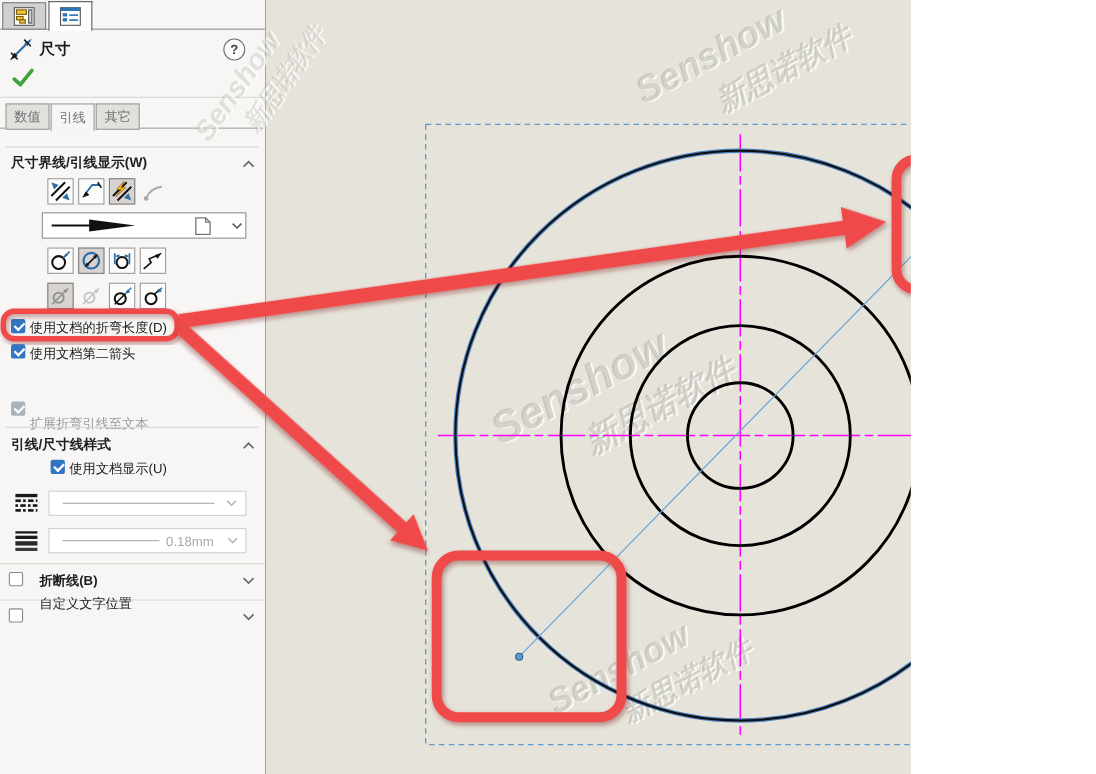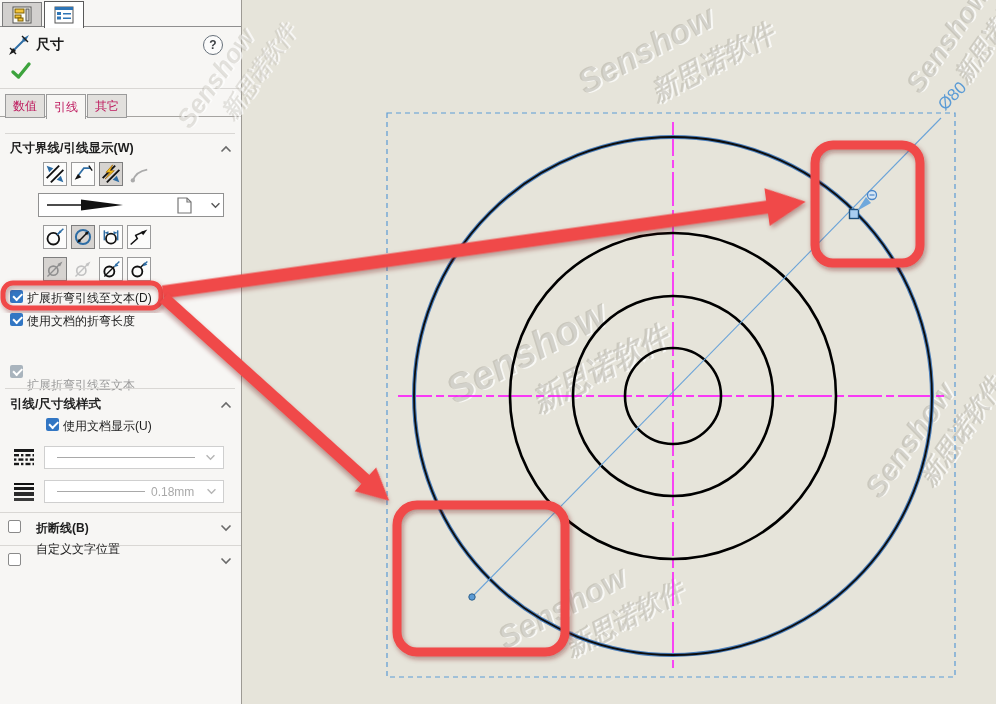--- a/index.html
+++ b/index.html
@@ -1,33 +1,33 @@
 <!DOCTYPE html>
 <html><head>
 <meta charset="utf-8">
 <style>
   html,body{margin:0;padding:0;}
-  #stage{position:relative;width:996px;height:704px;background:#e6e4da;
+  #stage{position:relative;width:828px;height:704px;background:#e6e4da;
          font-family:"Liberation Sans","DejaVu Sans",sans-serif;overflow:hidden;}
   
   #panel{position:absolute;left:0;top:0;width:241px;height:704px;background:#f7f6f4;
          border-right:1px solid #9d9a94;}
   .wtabline{position:absolute;left:0;top:26px;width:241px;height:1px;background:#8f8f8f;}
   .wtab{position:absolute;top:2px;width:38px;height:23px;display:flex;align-items:center;justify-content:center;}
   .wtab.inactive{left:2px;background:#d2d0ce;border:1px solid #7d7d7d;}
   .wtab.active{left:44px;top:1px;height:26px;background:#ffffff;border:1px solid #5a5a5a;border-bottom:none;z-index:3;}
   .title-ic{position:absolute;left:8px;top:34px;width:22px;height:22px;}
   .title-tx{position:absolute;left:36px;top:36px;font-size:14px;font-weight:bold;color:#1b1b1b;}
   .help{position:absolute;left:203px;top:35px;width:18px;height:18px;border:1.5px solid #66707a;border-radius:50%;
         color:#3c3f44;font-size:12px;font-weight:bold;display:flex;align-items:center;justify-content:center;background:#fbfbfb;}
   .okcheck{position:absolute;left:10px;top:60px;width:22px;height:22px;}
   .hr{position:absolute;height:1px;background:#d9d7d4;}
   
   .tabs{position:absolute;left:5px;top:94px;display:flex;z-index:2;}
-  .tab{height:22px;padding:0 7px;border:1px solid #9b9b9b;background:#e2e0dd;font-size:12px;color:#be185d;
+  .tab{height:22px;padding:0 7px;border:1px solid #9b9b9b;background:#e2e0dd;font-size:12px;color:#737373;
        display:flex;align-items:center;margin-right:1px;}
   .tab.active{background:#f7f6f4;height:24px;border-bottom:none;z-index:4;}
   .tabline{position:absolute;left:0;top:116px;width:241px;height:1px;background:#a5a3a0;}
   .sechead{position:absolute;left:10px;font-size:12.5px;font-weight:bold;color:#1e1e1e;}
   .chev{position:absolute;width:12px;height:8px;}
   .lbl{position:absolute;font-size:12px;color:#1c1c1c;white-space:nowrap;}
   .lbl.dis{color:#9b9b9b;}
   .cb{position:absolute;width:13px;height:13px;border-radius:2px;background:#3276c3;}
   .cb::after{content:"";position:absolute;left:2.5px;top:3px;width:7px;height:3.5px;
              border-left:2px solid #fff;border-bottom:2px solid #fff;transform:rotate(-45deg);}
@@ -205,24 +205,24 @@
     <div class="ibtn" style="left:127px;top:257px;">
       <svg width="20" height="20" viewBox="0 0 24 24">
         <circle cx="10" cy="15" r="6" fill="none" stroke="#111" stroke-width="2.2"></circle>
         <line x1="14" y1="10" x2="19" y2="5" stroke="#111" stroke-width="1.6"></line>
         <line x1="22" y1="3" x2="18" y2="7" stroke="#2e6da4" stroke-width="1.6"></line>
         <polygon points="16,9 22,7 19,4" fill="#2e6da4"></polygon>
       </svg>
     </div>
 
     <span class="cb" style="left:10px;top:290px;"></span>
-    <div class="lbl" style="left:27px;top:290px;">扩展折弯引线至文本(D)</div>
+    <div class="lbl" style="left:27px;top:290px;">使用文档的折弯长度(D)</div>
 
     <span class="cb" style="left:10px;top:313px;"></span>
-    <div class="lbl" style="left:27px;top:313px;">使用文档的折弯长度</div>
+    <div class="lbl" style="left:27px;top:313px;">使用文档第二箭头</div>
 
 
     <span class="cb dis" style="left:10px;top:365px;"></span>
     <div class="lbl dis" style="left:27px;top:377px;">扩展折弯引线至文本</div>
 
     <div class="hr" style="left:5px;top:388px;width:230px;"></div>
 
     <div class="sechead" style="top:396px;">引线/尺寸线样式</div>
     <svg class="chev" style="left:220px;top:401px;" viewBox="0 0 12 8">
       <polyline points="1.5,6.5 6,2 10.5,6.5" fill="none" stroke="#6a6a6a" stroke-width="1.6"></polyline>

